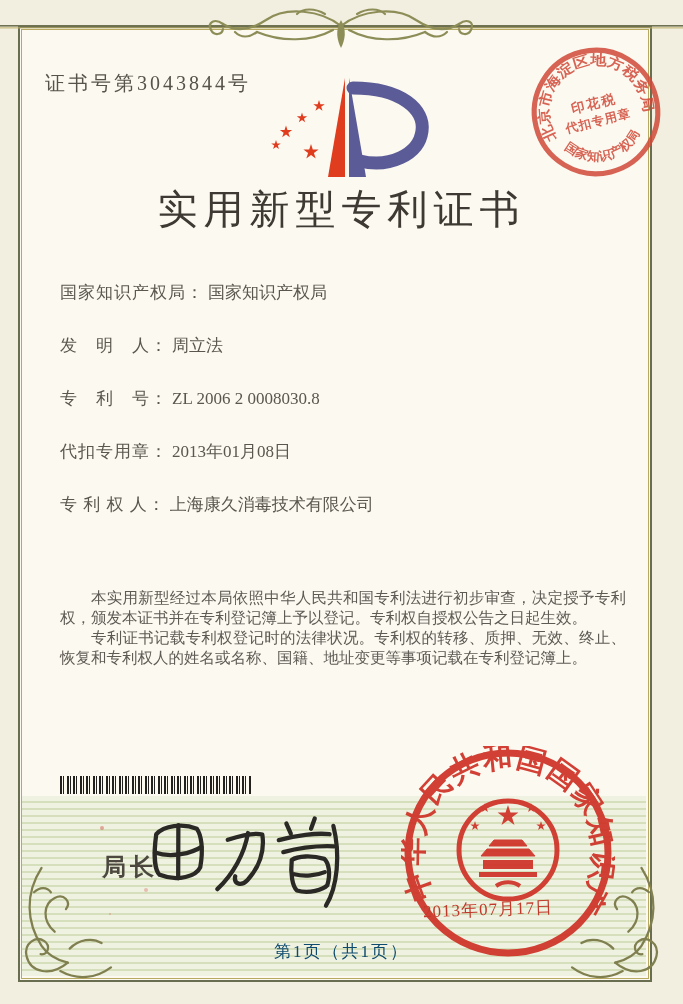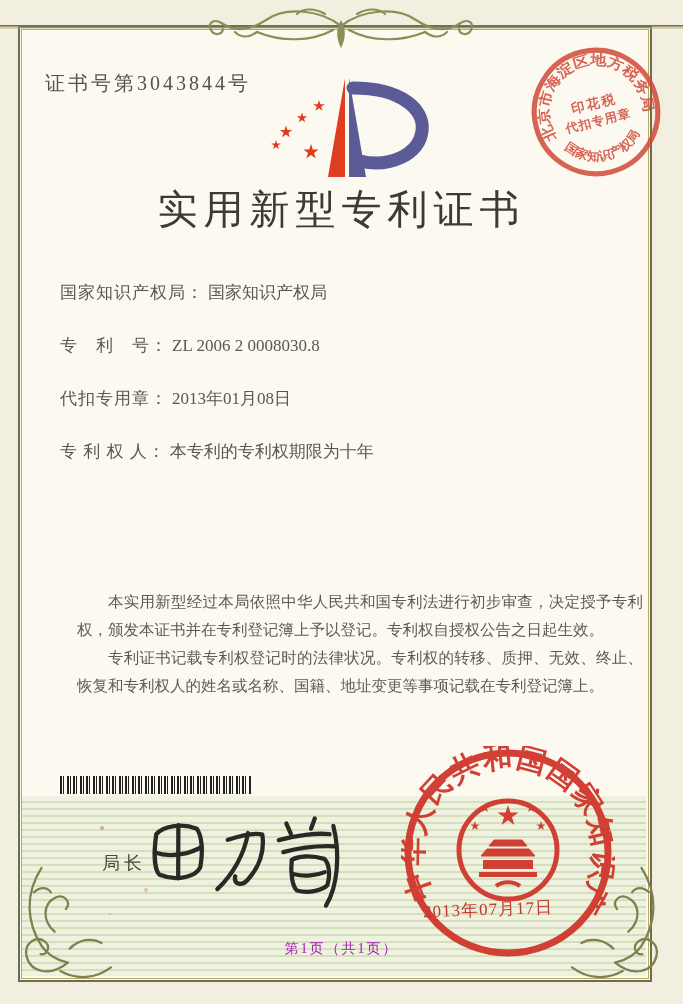--- a/index.html
+++ b/index.html
@@ -33,47 +33,47 @@
   .logo{position:absolute;left:250px;top:76px;width:192px;height:108px;}
   .cert-title{
     position:absolute;left:0;right:0;top:182px;text-align:center;
     font-size:40px;font-weight:400;letter-spacing:6px;color:#3e3a33;
   }
   .fields{position:absolute;left:60px;top:281px;width:560px;}
   .field-row{height:22px;margin-bottom:31px;font-size:17px;color:#5b574e;white-space:nowrap;}
   .field-row .lbl{letter-spacing:1px;}
   .field-row .val{margin-left:4px;}
   .paragraphs{
-    position:absolute;left:77px;top:588px;width:566px;
-    font-size:15.5px;line-height:28px;color:#5e5a54;text-align:justify;
+    position:absolute;left:60px;top:588px;width:566px;
+    font-size:15.5px;line-height:20px;color:#5e5a54;text-align:justify;
   }
   .paragraphs p{margin:0;text-indent:2em;}
   .barcode{
     position:absolute;left:60px;top:776px;width:192px;height:18px;z-index:4;
     background:
       repeating-linear-gradient(90deg,
         #23211d 0px,#23211d 2px,transparent 2px,transparent 3px,
         #23211d 3px,#23211d 4px,transparent 4px,transparent 7px,
         #23211d 7px,#23211d 9px,transparent 9px,transparent 10px,
         #23211d 10px,#23211d 11px,transparent 11px,transparent 13px);
   }
   .sig-label{
-    position:absolute;left:102px;top:851px;font-size:18px;letter-spacing:4px;color:#4c483f;z-index:5;
+    position:absolute;left:102px;top:851px;font-size:24px;letter-spacing:4px;color:#4c483f;z-index:5;font-weight:bold;
   }
   .sig-hand{position:absolute;left:143px;top:808px;width:214px;height:108px;z-index:5;transform:rotate(-2deg);}
   .sr{position:absolute;width:1px;height:1px;overflow:hidden;opacity:0;}
   .seal{position:absolute;left:401px;top:746px;width:214px;height:214px;z-index:5;opacity:.92;}
   .seal-date{
     position:absolute;left:423px;top:898px;font-size:17px;letter-spacing:1px;color:#c0392b;
     z-index:6;transform:rotate(-2deg);white-space:nowrap;
   }
   .tax-stamp{position:absolute;left:524px;top:40px;width:144px;height:144px;z-index:5;transform:rotate(-14deg);opacity:.85;}
   .footer{
     position:absolute;left:0;right:0;top:940px;text-align:center;
-    font-size:14px;letter-spacing:2px;color:#a21caf;z-index:5;
+    font-size:17px;letter-spacing:2px;color:#0c4a6e;z-index:5;
   }
   .speckles{position:absolute;left:100px;top:826px;width:4px;height:4px;border-radius:50%;
     background:rgba(205,70,60,.45);z-index:5;
     box-shadow:14px 34px 0 -1px rgba(205,70,60,.35),44px 62px 0 0 rgba(205,70,60,.3),
                8px 86px 0 -1px rgba(205,70,60,.3),232px 56px 0 -1px rgba(205,70,60,.35),
                -18px 46px 0 -2px rgba(205,70,60,.3);}
 </style>
 </head>
 <body>
 
@@ -143,27 +143,30 @@
       <use href="#st" transform="translate(61,76) scale(8)" fill="#e03c1e"></use>
     </svg>
 
     <div class="cert-title">实用新型专利证书</div>
 
     <div class="fields">
       <div class="field-row">
         <span class="lbl">国家知识产权局：</span><span class="val">国家知识产权局</span>
       </div>
       <div class="field-row">
+        <span class="lbl">发　明　人：</span><span class="val">周立法</span>
+      </div>
+      <div class="field-row">
         <span class="lbl">专　利　号：</span><span class="val">ZL 2006 2 0008030.8</span>
       </div>
       <div class="field-row">
         <span class="lbl">代扣专用章：</span><span class="val">2013年01月08日</span>
       </div>
       <div class="field-row">
-        <span class="lbl">专 利 权 人：</span><span class="val">本专利的专利权期限为十年</span>
+        <span class="lbl">专 利 权 人：</span><span class="val">上海康久消毒技术有限公司</span>
       </div>
     </div>
 
     <div class="paragraphs">
       <p>本实用新型经过本局依照中华人民共和国专利法进行初步审查，决定授予专利权，颁发本证书并在专利登记簿上予以登记。专利权自授权公告之日起生效。</p>
       <p>专利证书记载专利权登记时的法律状况。专利权的转移、质押、无效、终止、恢复和专利权人的姓名或名称、国籍、地址变更等事项记载在专利登记簿上。</p>
     </div>
 
     <div class="barcode"></div>
 

